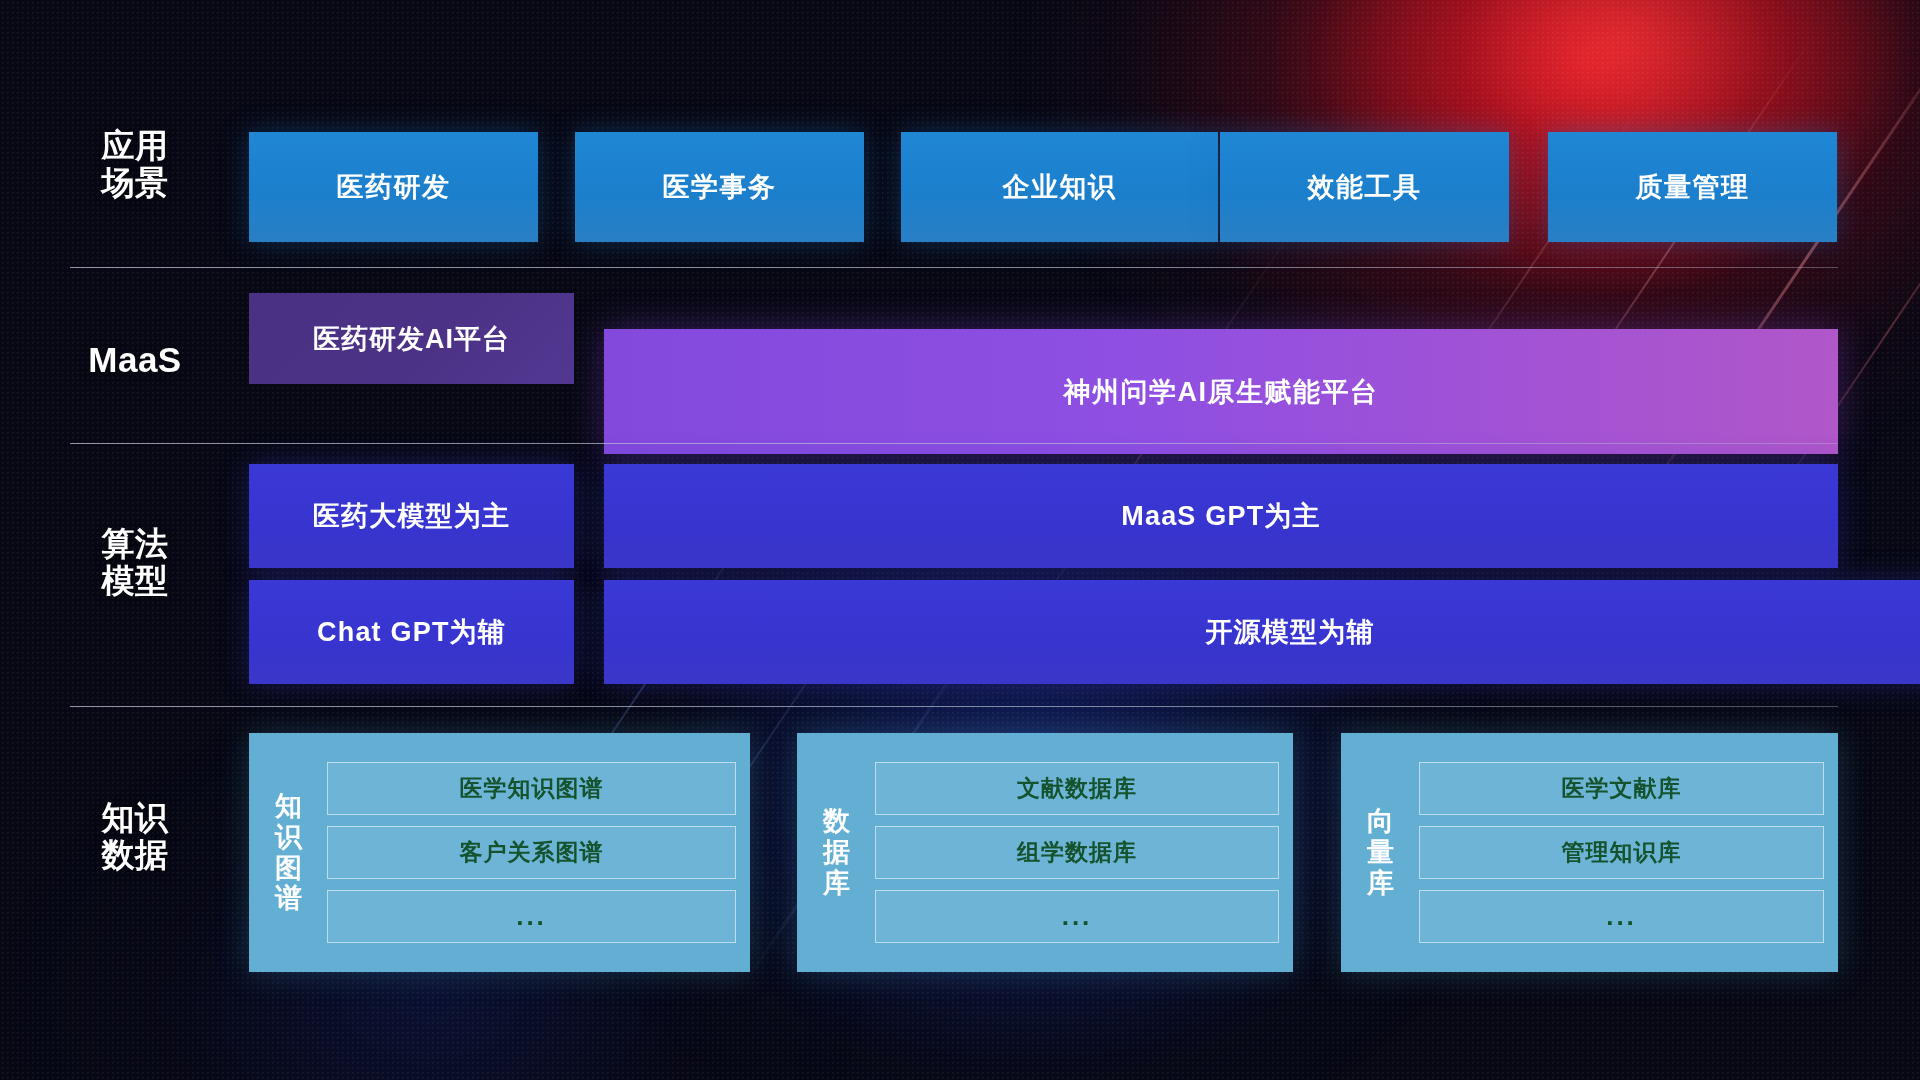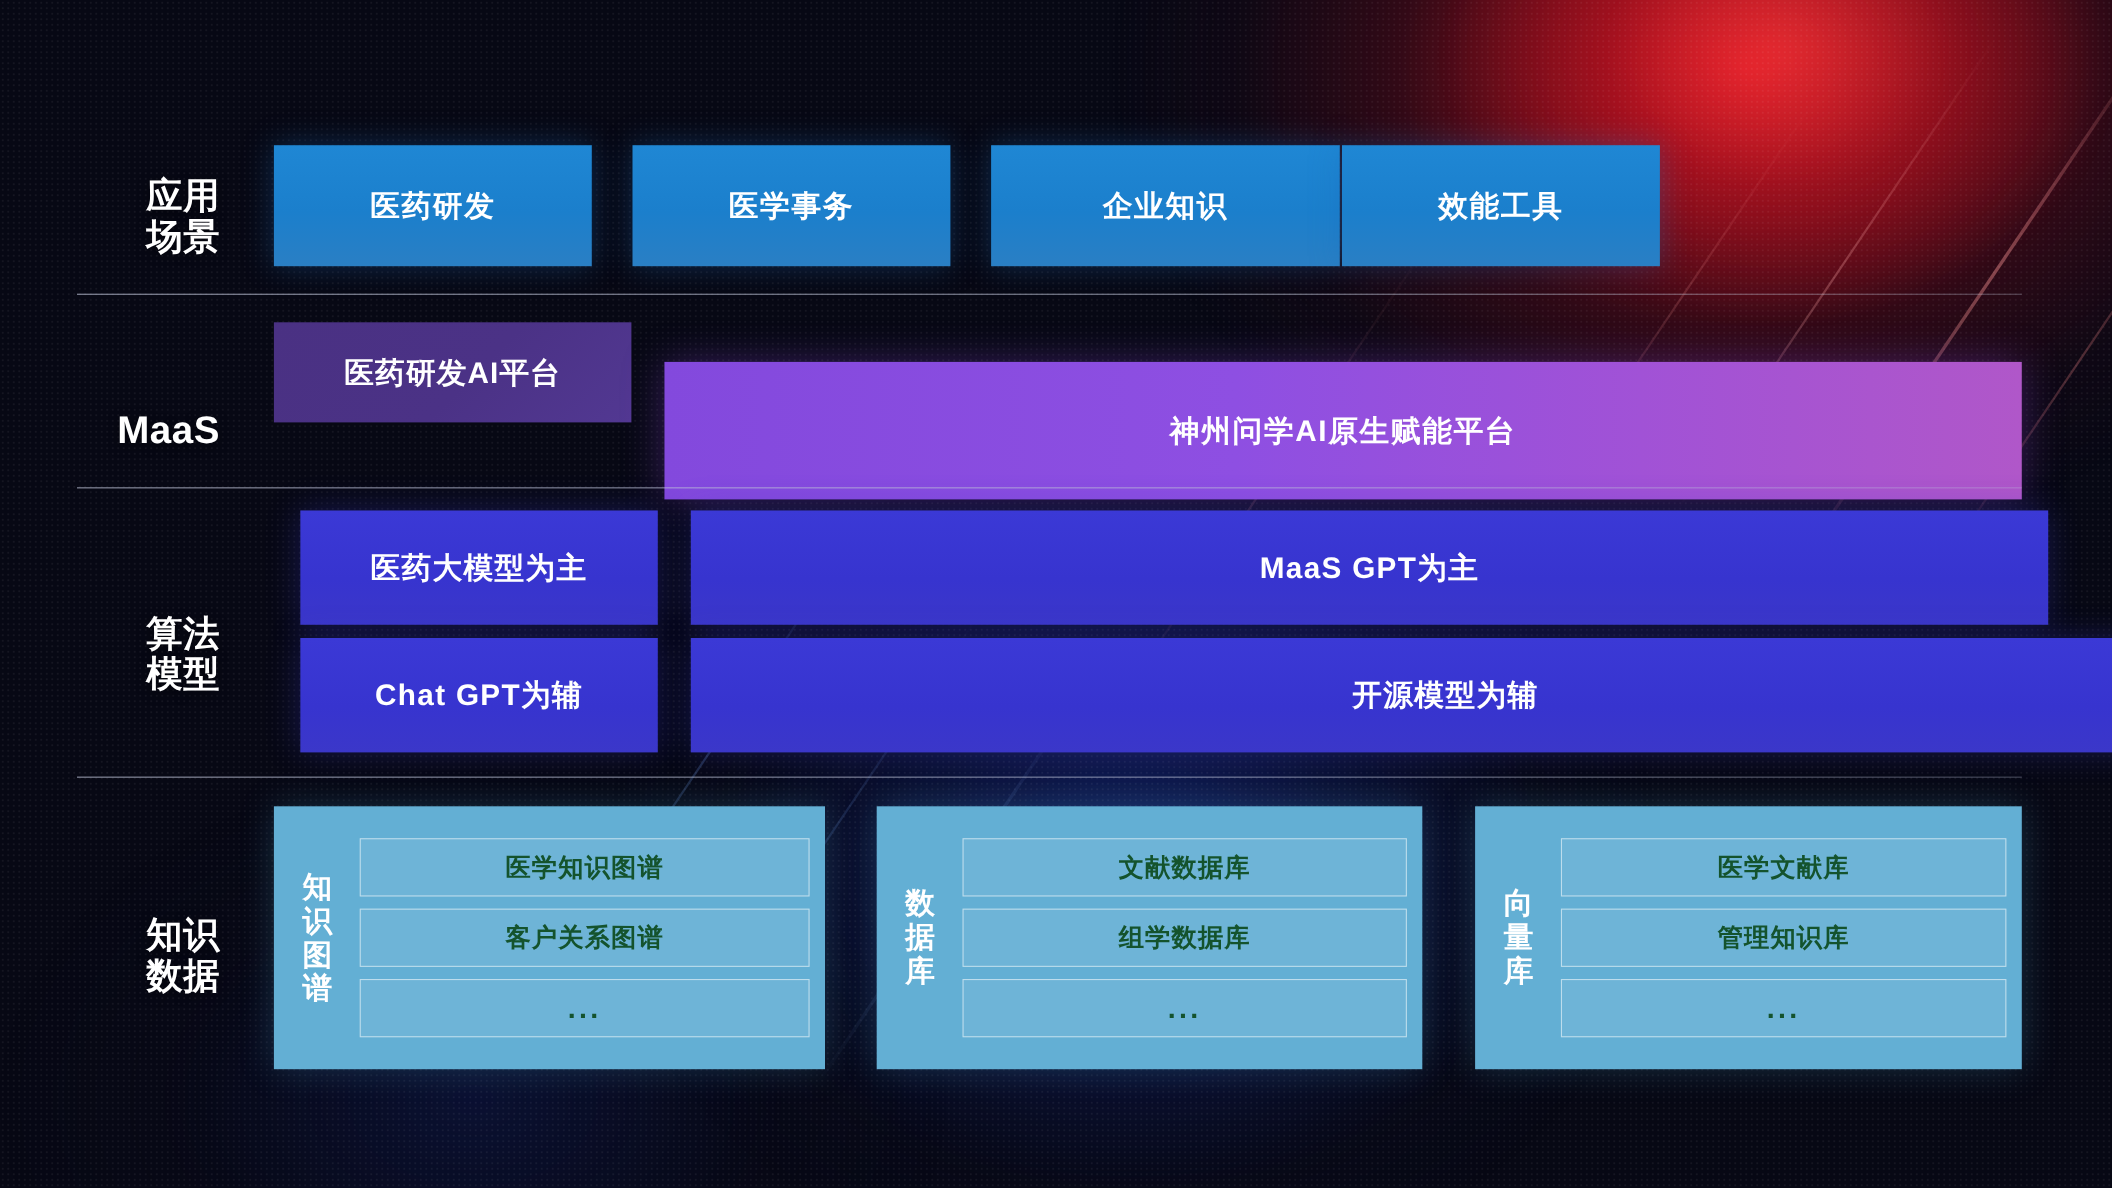--- a/index.html
+++ b/index.html
@@ -64,23 +64,22 @@
   .dots{
     position:absolute;inset:0;opacity:.35;
     background-image:radial-gradient(rgba(255,255,255,.16) 1px, rgba(0,0,0,0) 1px);
     background-size:5px 5px;
   }
 
   
   .stage{position:absolute;inset:0;z-index:2;}
   .rowlabel{
     position:absolute;color:#ffffff;font-weight:bold;line-height:1.12;
-    text-align:right;letter-spacing:.5px;
+    text-align:center;letter-spacing:.5px;
     text-shadow:0 2px 10px rgba(0,0,0,.55);
-    margin-top:32px;
   }
   .divider{
     position:absolute;height:1px;
     background:linear-gradient(90deg,rgba(190,195,215,.75) 0%,rgba(190,195,215,.65) 60%,rgba(190,195,215,.35) 100%);
   }
   .box{
     position:absolute;display:flex;align-items:center;justify-content:center;
     color:#ffffff;font-weight:bold;text-align:center;
     box-sizing:border-box;
   }
@@ -102,21 +101,20 @@
     font-size:27px;letter-spacing:1.5px;
     box-shadow:0 0 34px rgba(140,70,220,.35);
     margin-top:36px;
   }
 
   
   .algo-box{
     background:linear-gradient(180deg,#3b39d6 0%,#3734cf 60%,#3b37c9 100%);
     font-size:27px;letter-spacing:1.2px;
     box-shadow:0 0 28px rgba(55,55,205,.32);
-    margin-left:24px;
   }
 
   
   .kpanel{
     position:absolute;background:#63afd4;
     display:flex;align-items:stretch;box-sizing:border-box;
     padding:14px 14px 14px 12px;gap:10px;
     box-shadow:0 0 30px rgba(70,150,195,.28);
   }
   .kpanel-title{
@@ -170,20 +168,23 @@
   </div>
   <div class="box app-box" style="left:575px;top:132px;width:289px;height:110px;">
     <span>医学事务</span>
   </div>
   <div class="box app-box" style="left:901px;top:132px;width:317px;height:110px;">
     <span>企业知识</span>
   </div>
   <div class="box app-box" style="left:1220px;top:132px;width:289px;height:110px;">
     <span>效能工具</span>
   </div>
+  <div class="box app-box" style="left:1548px;top:132px;width:289px;height:110px;">
+    <span>质量管理</span>
+  </div>
 
   <div class="divider" style="left:70px;top:267px;width:1768px;"></div>
 
   <div class="rowlabel" style="left:70px;top:340px;width:130px;font-size:35px;">
     <div>MaaS</div>
   </div>
 
   <div class="box maas-left" style="left:249px;top:293px;width:325px;height:91px;text-align:right;">
     <span>医药研发AI平台</span>
   </div>

